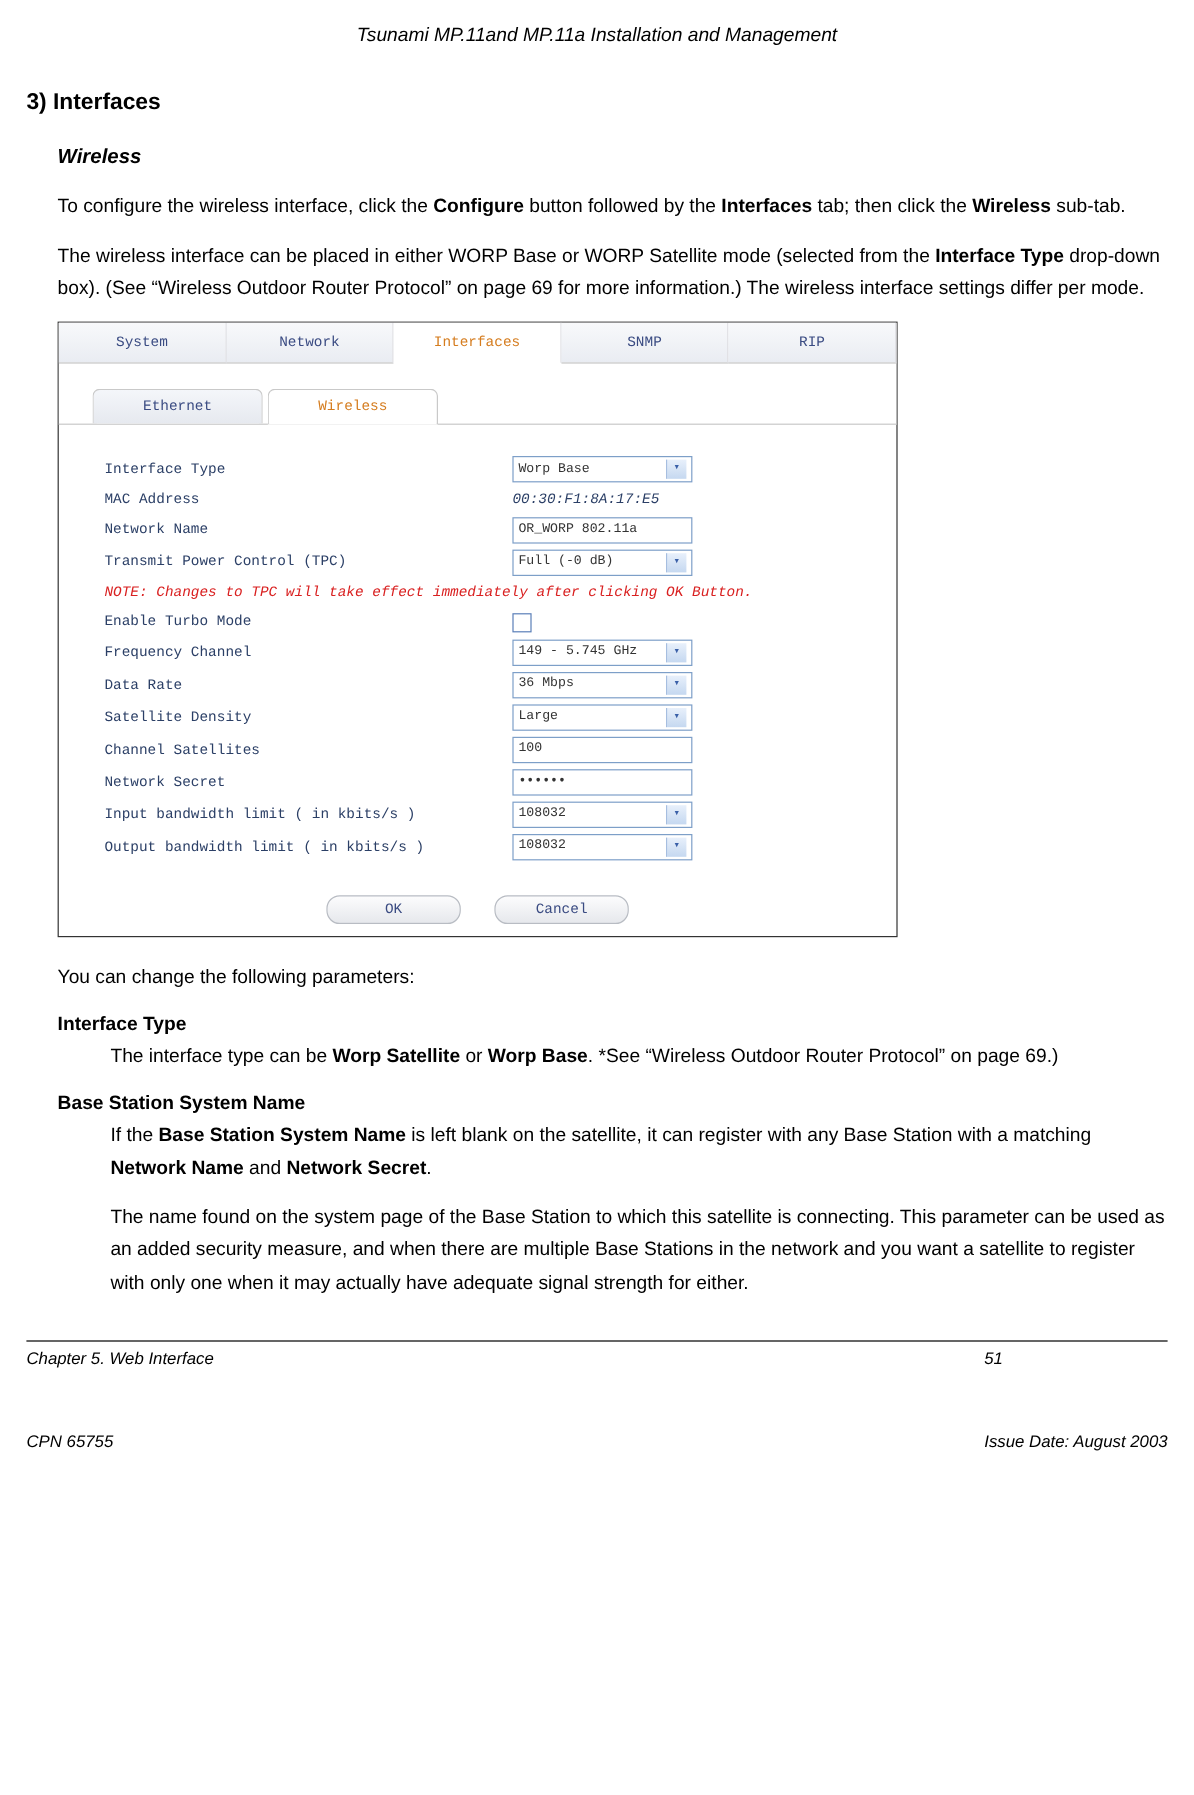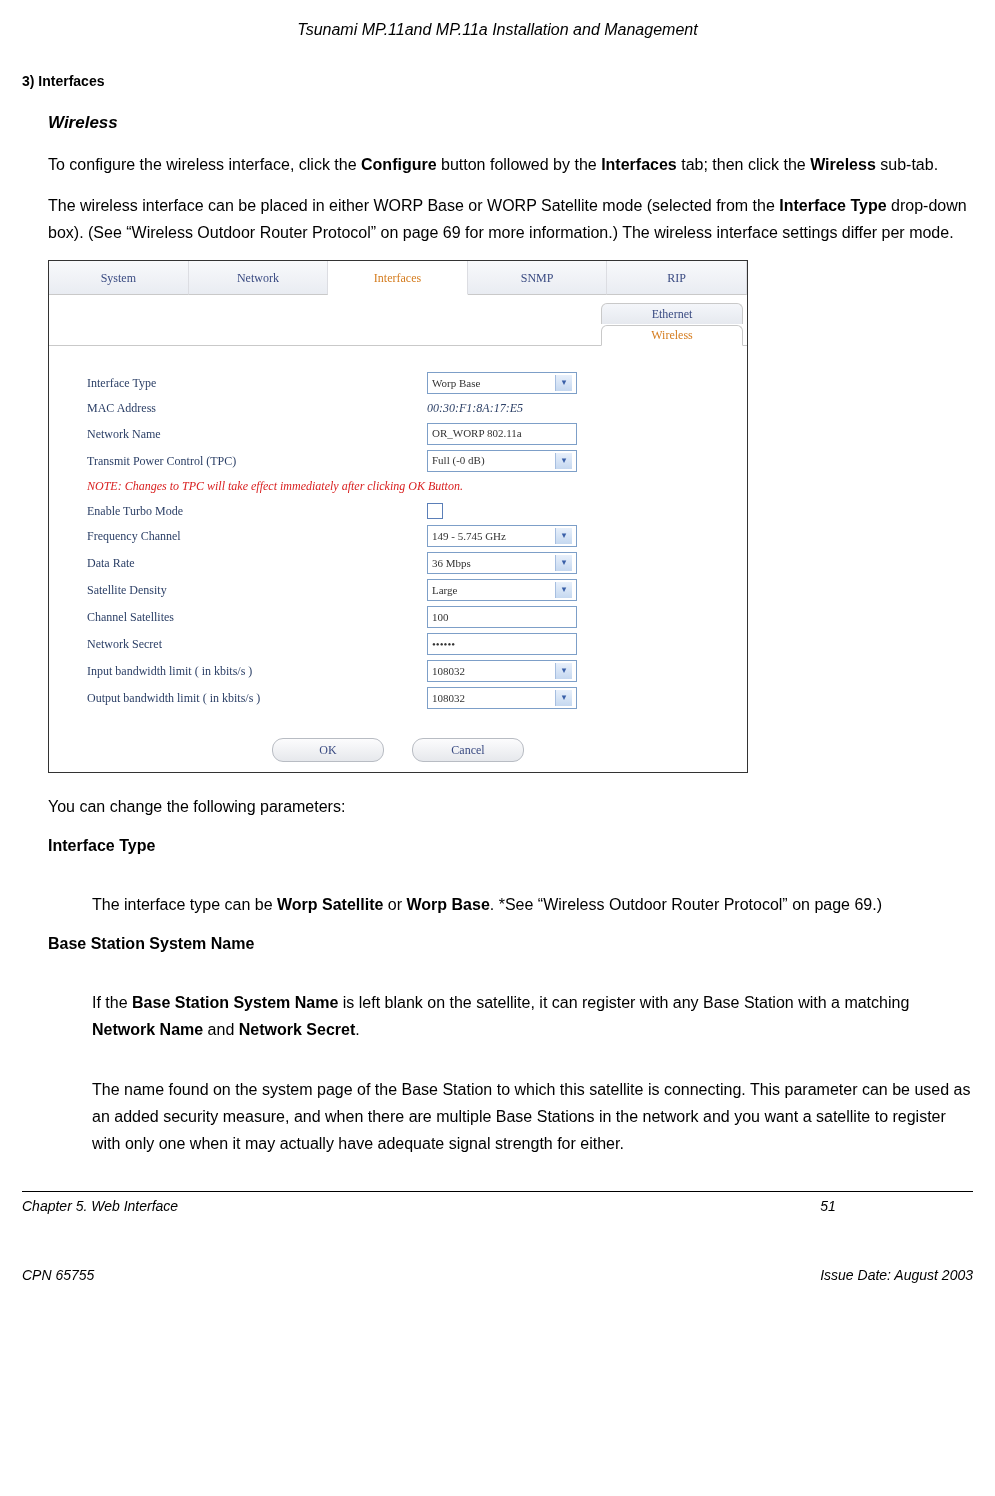--- a/index.html
+++ b/index.html
@@ -12,21 +12,21 @@
     box-sizing: border-box;
     line-height: 1.55;
   }
   .doc-header {
     text-align: center;
     font-style: italic;
     font-size: 16px;
     margin-bottom: 28px;
   }
   h2.section {
-    font-size: 14px;
+    font-size: 19px;
     font-weight: bold;
     margin: 0 0 18px 0;
   }
   .content {
     margin-left: 26px;
   }
   h3.subsection {
     font-size: 17px;
     font-weight: bold;
     font-style: italic;
@@ -35,21 +35,21 @@
   p { margin: 0 0 14px 0; line-height: 1.7; }
   .bold { font-weight: bold; }
 
   
   .ui-panel {
     width: 700px;
     border: 1px solid #333;
     background: #fff;
     box-sizing: border-box;
     margin: 4px 0 20px 0;
-    font-family: Liberation Serif, serif;
+    font-family: Liberation Mono, monospace;
     color: #2b3f66;
   }
   .top-tabs {
     display: flex;
     height: 34px;
     background: linear-gradient(#fdfdfd,#f3f3f3);
   }
   .top-tab {
     flex: 1;
     border-right: 1px solid #dcdde2;
@@ -66,21 +66,20 @@
     color: #d57c1e;
     border-bottom: 1px solid #fff;
   }
   .sub-tabs {
     display: flex;
     align-items: flex-end;
     height: 42px;
     background: #fff;
     padding: 8px 0 0 28px;
     border-bottom: 1px solid #c9c9c9;
-    flex-direction: column;
   }
   .sub-tab {
     width: 140px;
     height: 28px;
     border: 1px solid #c9c9c9;
     border-bottom: none;
     border-top-left-radius: 6px;
     border-top-right-radius: 6px;
     display: flex;
     align-items: center;
@@ -161,21 +160,21 @@
     border-radius: 11px;
     background: linear-gradient(#fcfcfd,#e6e8ec);
     display: flex;
     align-items: center;
     justify-content: center;
     font-size: 12px;
     color: #3a4b82;
   }
 
   .param-title { font-weight: bold; margin-top: 6px;}
-  .param-body { margin-left: 44px; margin-bottom: 14px; line-height:1.7;margin-top:32px;}
+  .param-body { margin-left: 44px; margin-bottom: 14px; line-height:1.7;}
 
   .footer {
     border-top: 1px solid #000;
     margin-top: 34px;
     padding-top: 4px;
     display: flex;
     justify-content: space-between;
     font-style: italic;
     font-size: 14px;
   }

